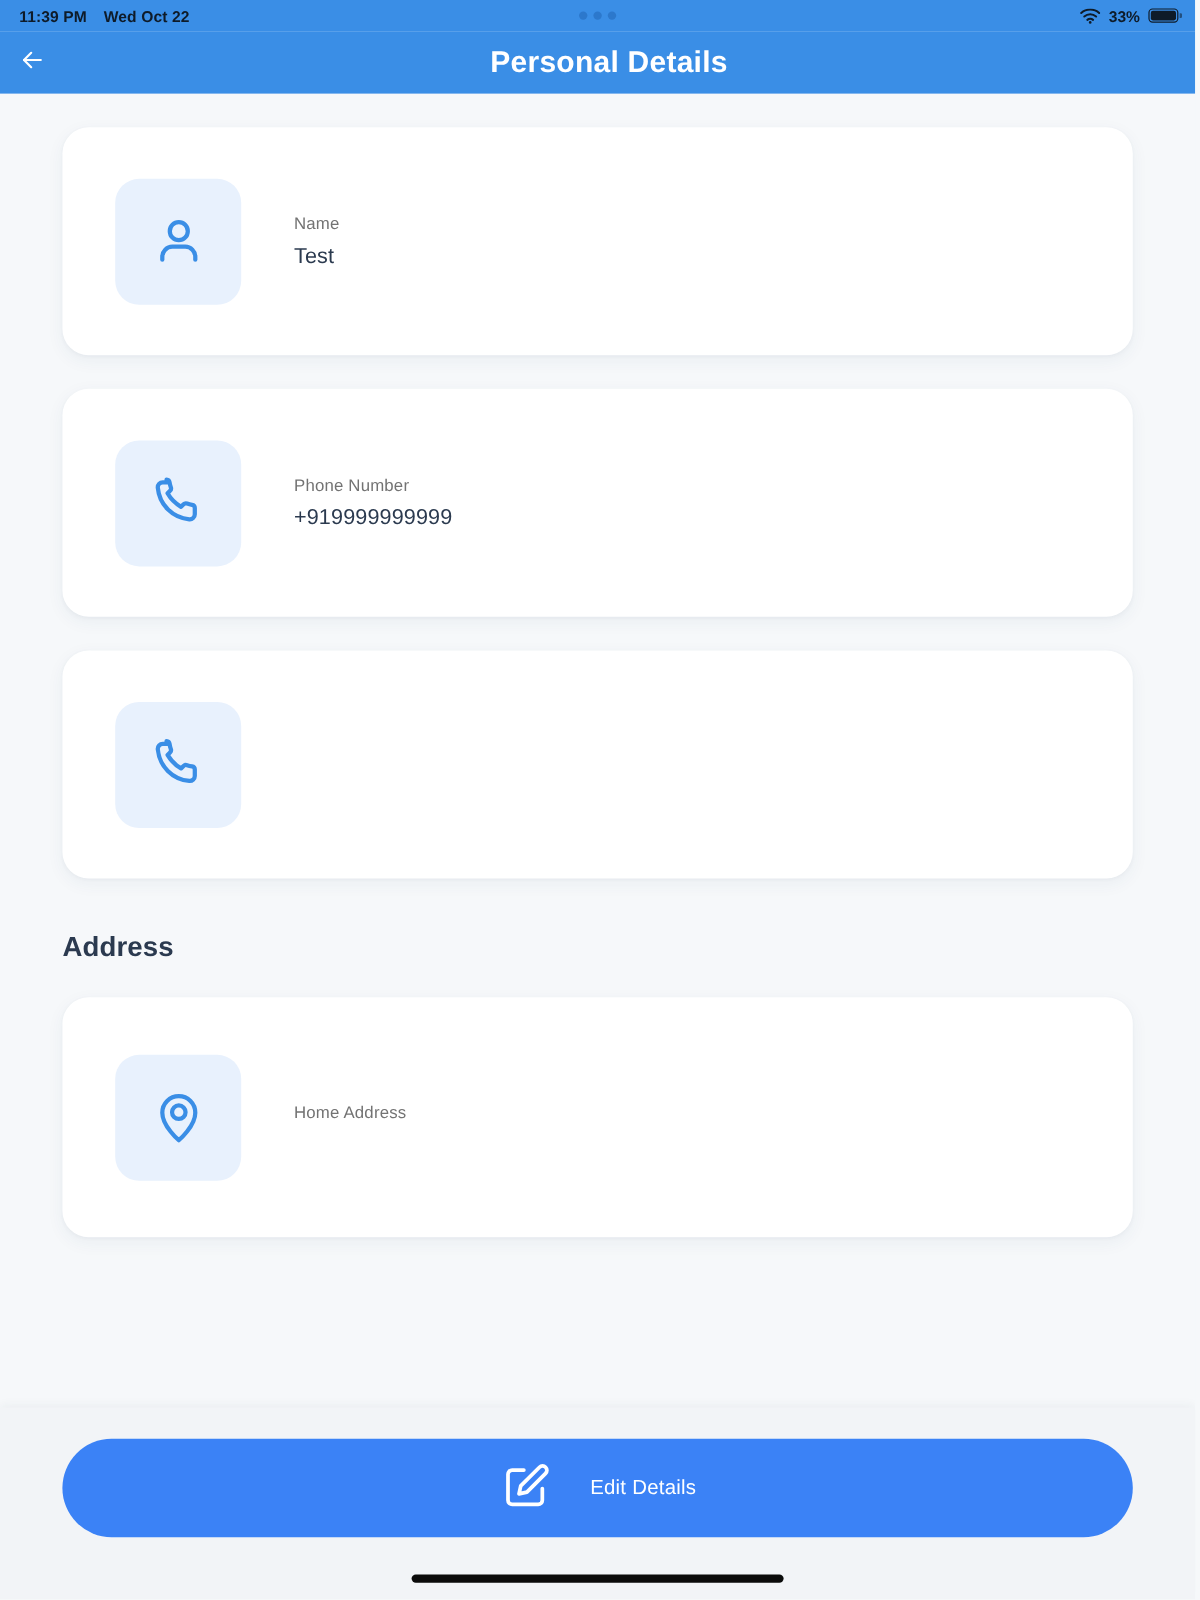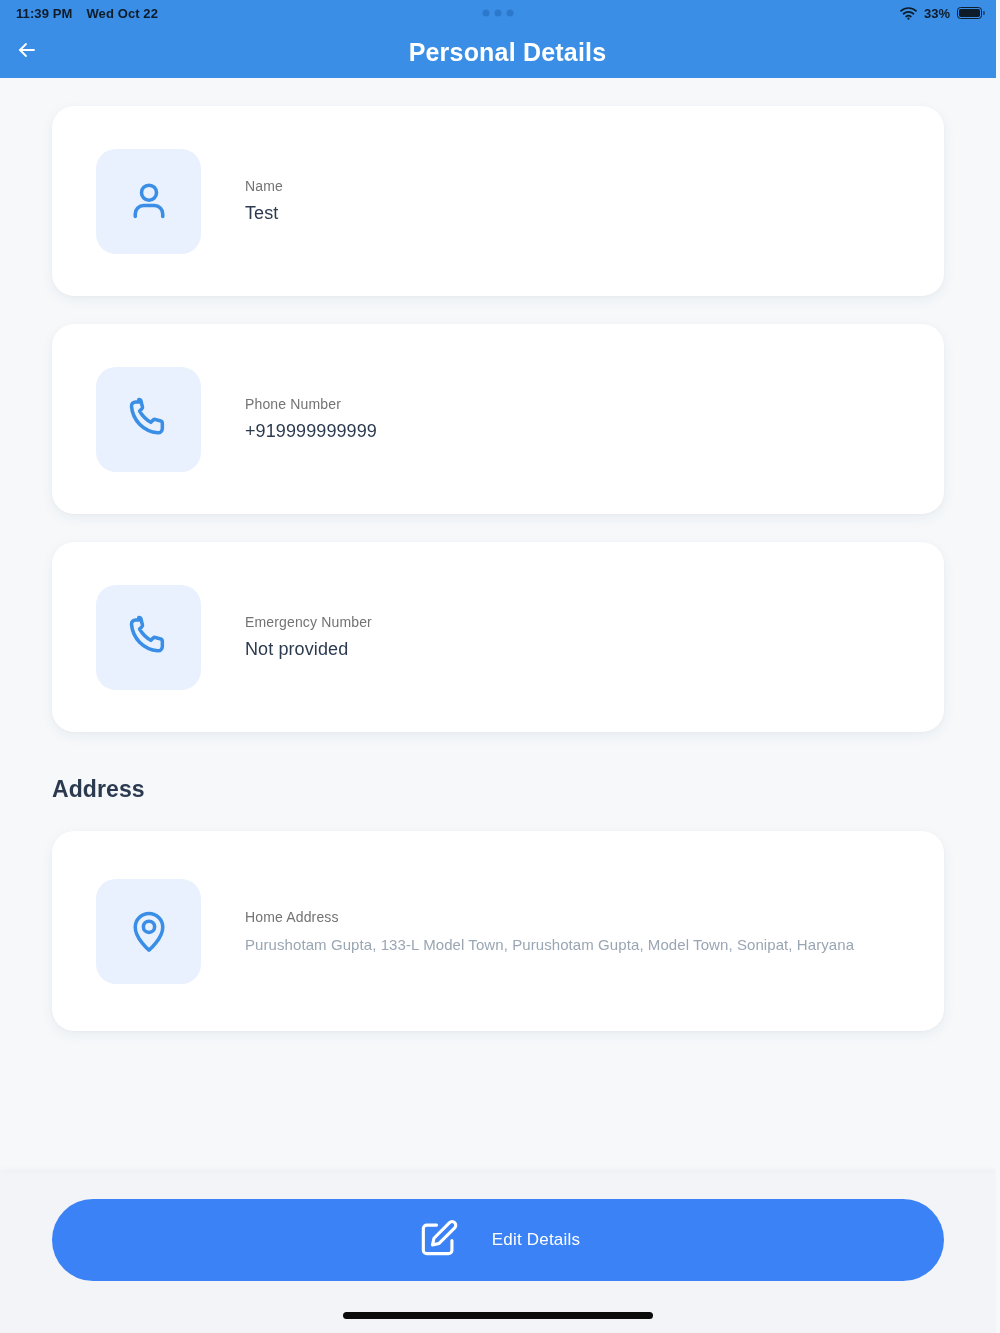--- a/index.html
+++ b/index.html
@@ -279,38 +279,33 @@
         <div class="field-value">+919999999999</div>
       </div>
     </div>
 
     <div class="card">
       <div class="icon-box">
         <svg width="50" height="50" viewBox="0 0 24 24" fill="none">
           <path d="M8.1 3.8H5.6A2 2 0 003.6 6c.3 3.2 1.7 6.3 4 8.6s5.4 3.7 8.6 4a2 2 0 002.2-2v-2.5a1.3 1.3 0 00-1.1-1.3 9.2 9.2 0 01-2-.5 1.3 1.3 0 00-1.4.3l-1 1a14.6 14.6 0 01-5.4-5.4l1-1a1.3 1.3 0 00.3-1.4 9.2 9.2 0 01-.5-2 1.3 1.3 0 00-1.2-1.1z" stroke="#3a8ee6" stroke-width="1.7" stroke-linecap="round" stroke-linejoin="round"></path>
         </svg>
       </div>
-      <div class="card-text">
-        <div class="field-label">Emergency Number</div>
-        <div class="field-value">Not provided</div>
-      </div>
     </div>
 
     <div class="section-title addr">Address</div>
 
     <div class="card address">
       <div class="icon-box">
         <svg width="50" height="50" viewBox="0 0 24 24" fill="none">
           <path d="M12 21.2s6.6-5.6 6.6-11a6.6 6.6 0 10-13.2 0c0 5.4 6.6 11 6.6 11z" stroke="#3a8ee6" stroke-width="1.7" stroke-linejoin="round"></path>
           <circle cx="12" cy="10" r="2.7" stroke="#3a8ee6" stroke-width="1.7"></circle>
         </svg>
       </div>
       <div class="card-text">
         <div class="field-label">Home Address</div>
-        <div class="field-sub">Purushotam Gupta, 133-L Model Town, Purushotam Gupta, Model Town, Sonipat, Haryana</div>
       </div>
     </div>
 
     <div class="content-pad"></div>
   </div>
 
   <div class="bottombar">
     <button class="edit-btn">
       <span>
         <svg width="44" height="44" viewBox="0 0 24 24" fill="none">

